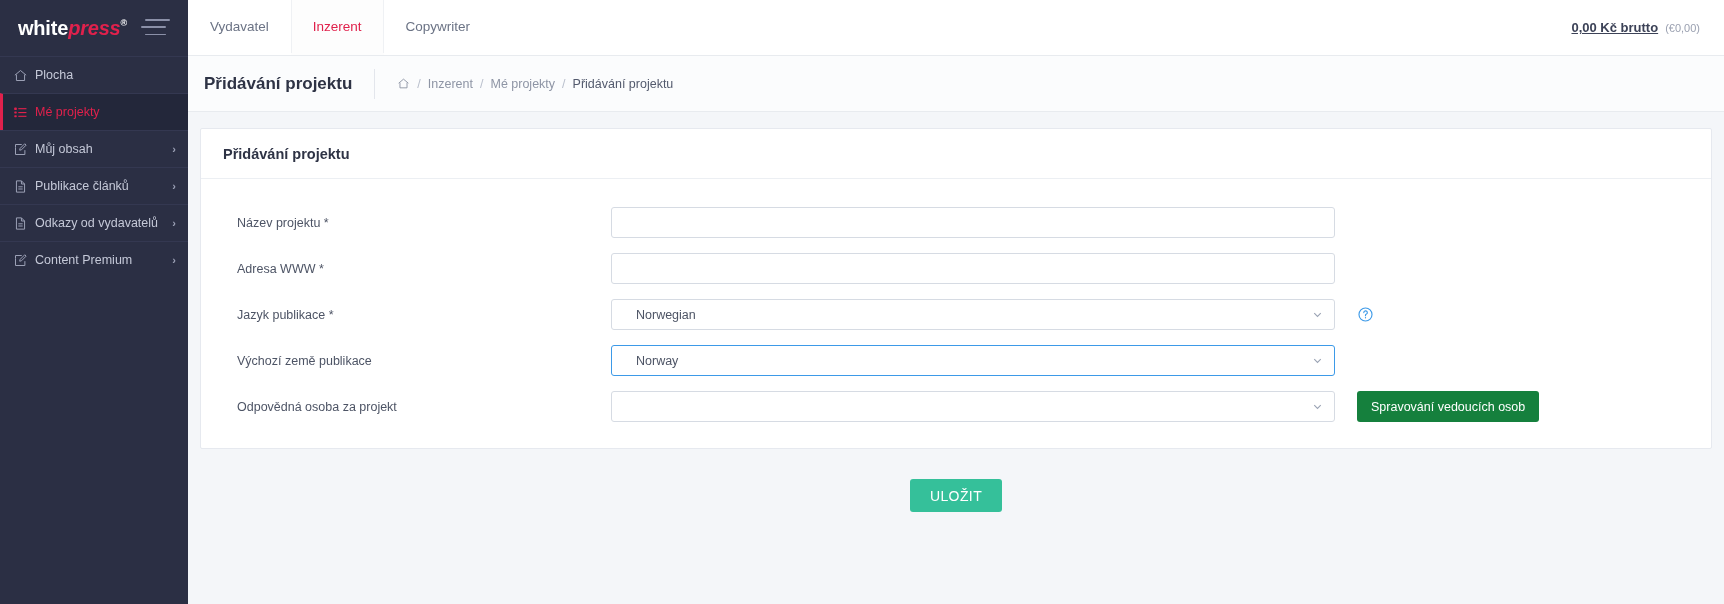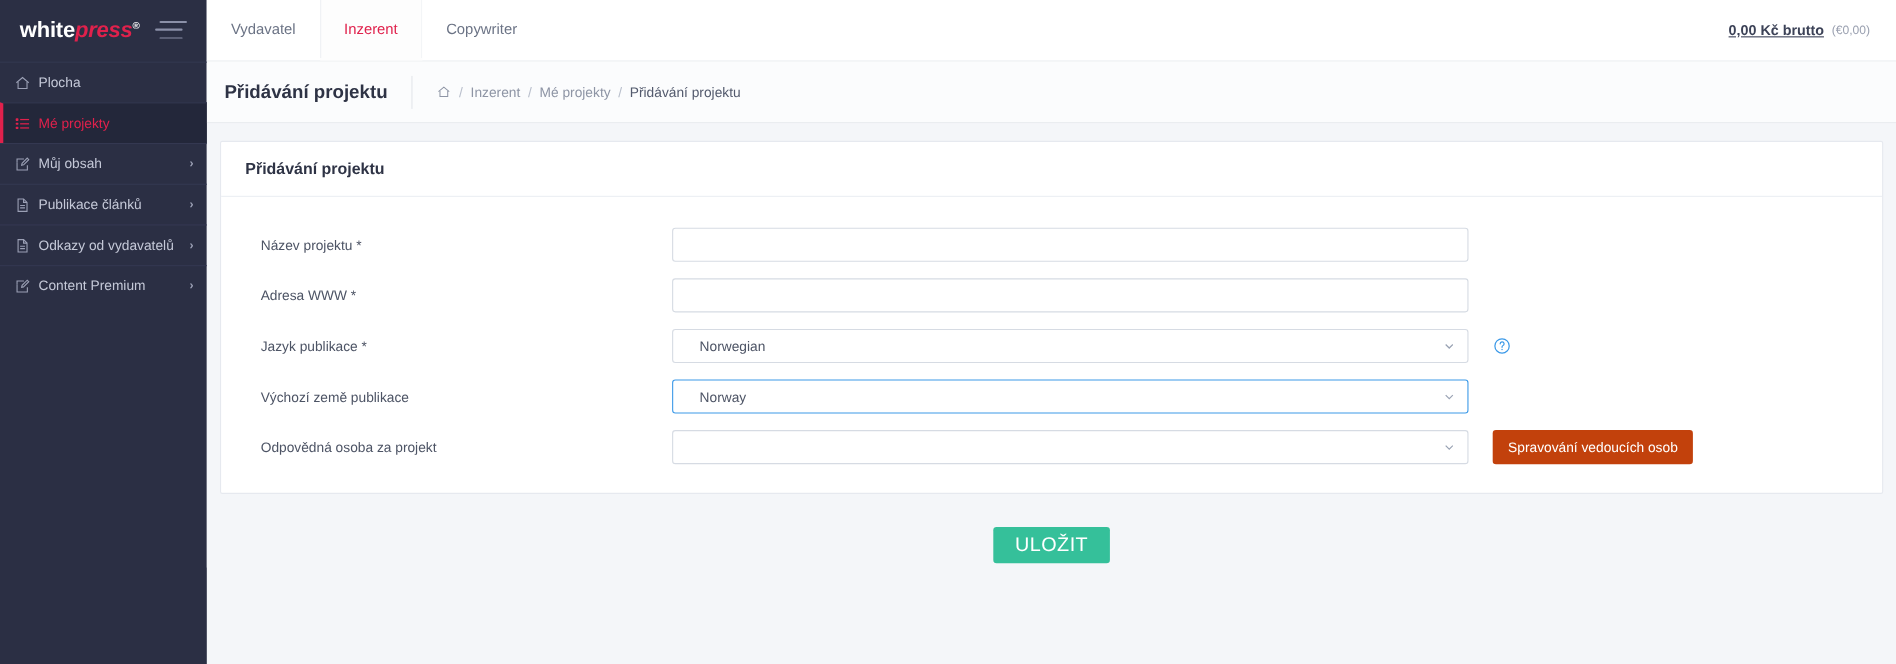--- a/index.html
+++ b/index.html
@@ -145,32 +145,32 @@
   .select-ctrl { padding-right: 30px; }
   .caret {
     position: absolute; right: 11px; top: 0; height: 31px;
     display: flex; align-items: center; color: #9aa3b4;
     pointer-events: none;
   }
   .field-after { display: flex; align-items: center; padding-left: 22px; }
   .help-ico { cursor: pointer; color: #3d9ae8; display: flex; }
 
   .btn-green {
-    background: #c2410c; color: #ffffff; border: none; border-radius: 3px;
+    background: #15803d; color: #ffffff; border: none; border-radius: 3px;
     font-size: 12.5px; font-family: "Liberation Sans", sans-serif;
     padding: 12px 14px; height: 31px; display: flex; align-items: center;
     cursor: pointer; white-space: nowrap;
   }
   .save-area {
     display: flex; justify-content: center; align-items: center;
     padding-top: 30px;
   }
   .btn-save {
     background: #35c09a; color: #ffffff; border: none; border-radius: 3px;
-    font-size: 18px; letter-spacing: 0.4px;
+    font-size: 14px; letter-spacing: 0.4px;
     font-family: "Liberation Sans", sans-serif;
     padding: 0 20px; height: 33px; display: flex; align-items: center;
     cursor: pointer;
   }
 </style>
 </head>
 <body>
 
 <div class="app">
 

